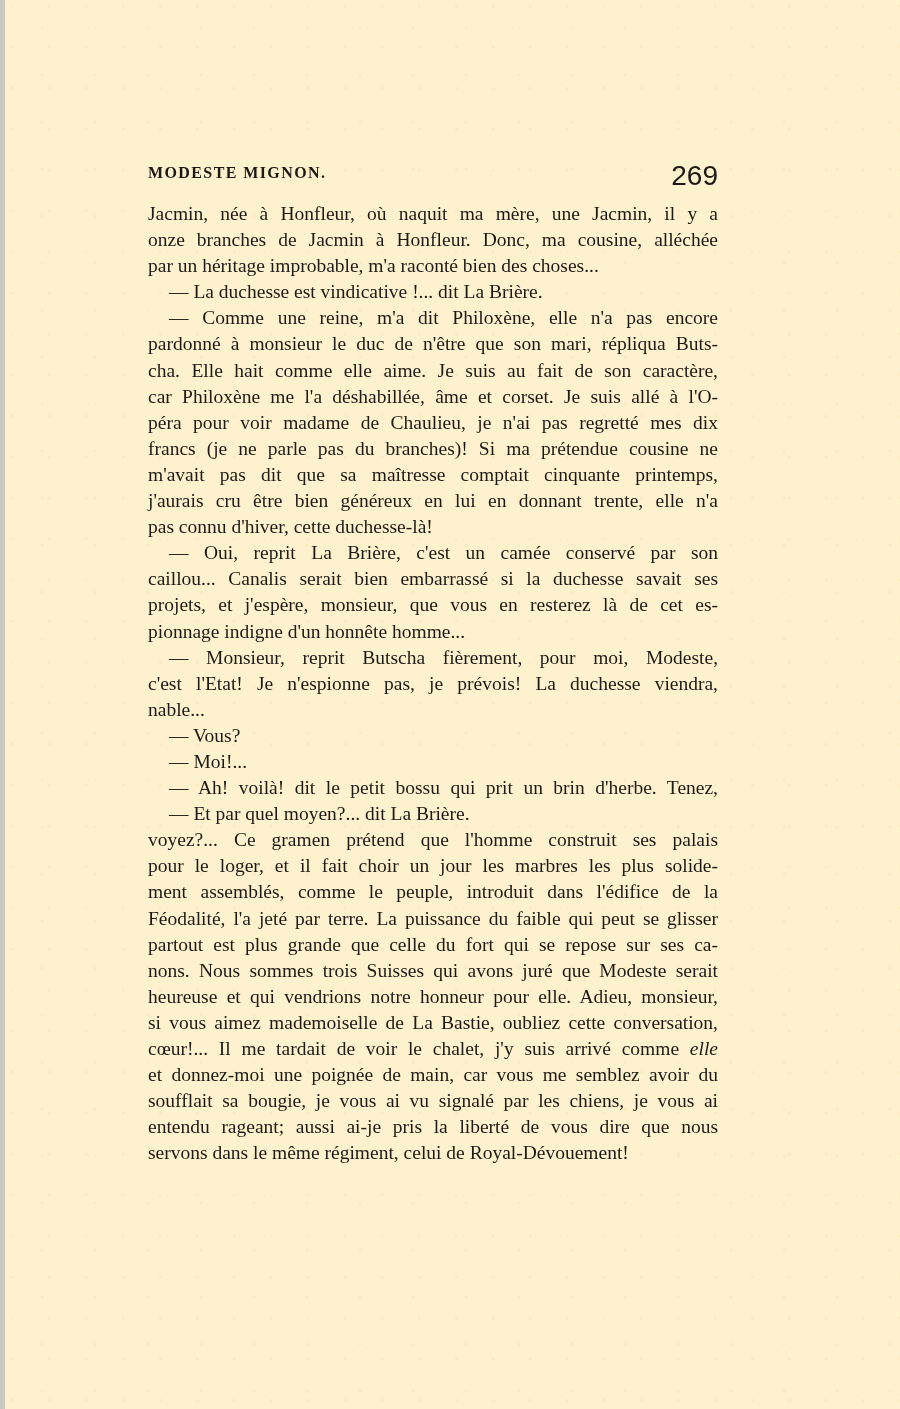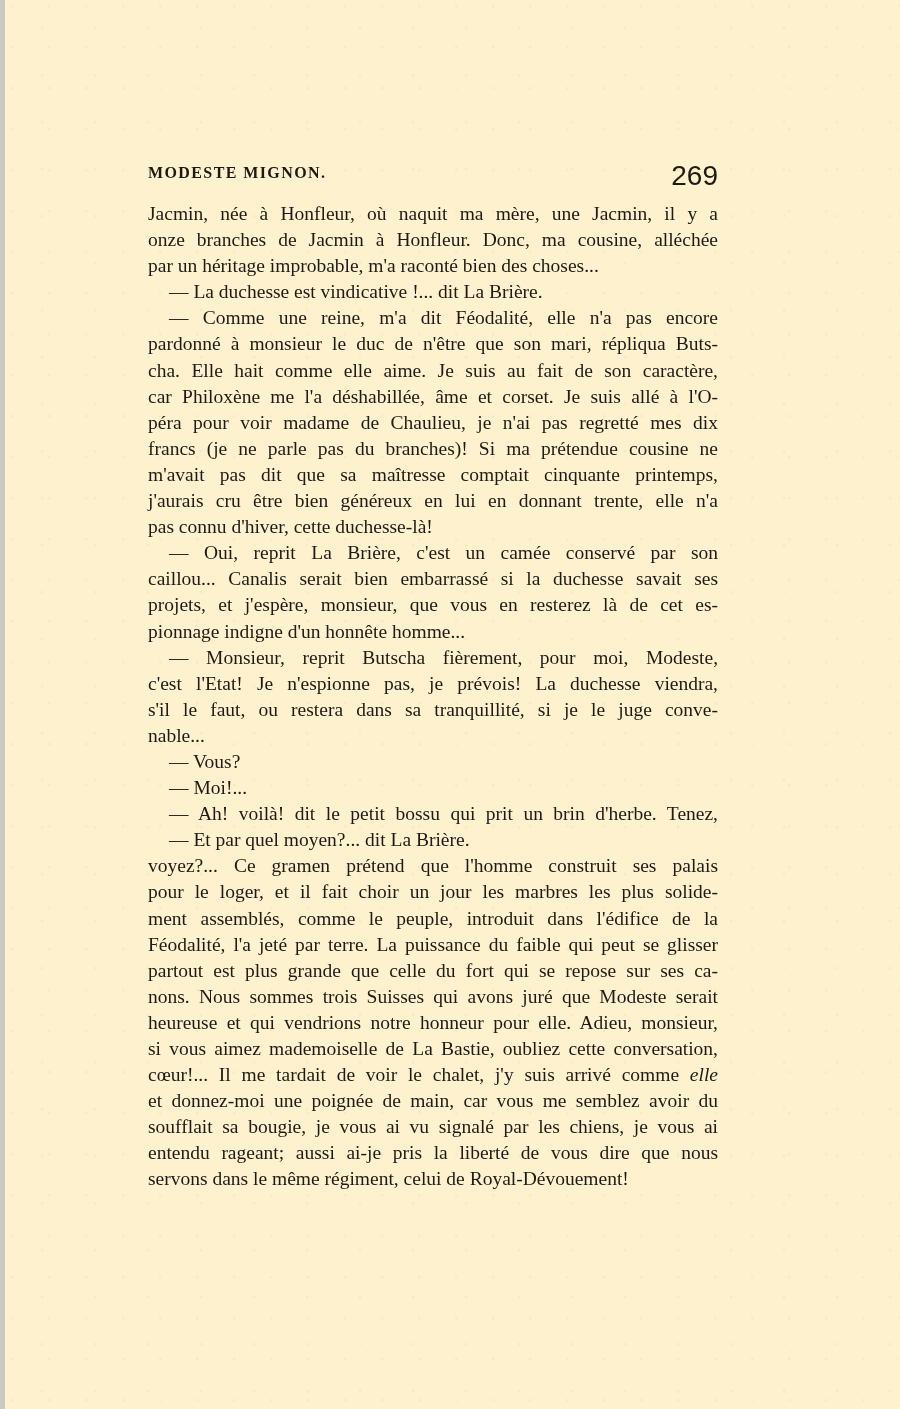--- a/index.html
+++ b/index.html
@@ -94,36 +94,35 @@
   <div class="running-head">
     <span class="running-title">MODESTE MIGNON.</span>
     <span class="page-number">269</span>
   </div>
 
   <div class="body-text" id="body-text">
       <span class="line"><span>Jacmin, née à Honfleur, où naquit ma mère, une Jacmin, il y a</span></span>
       <span class="line"><span>onze branches de Jacmin à Honfleur. Donc, ma cousine, alléchée</span></span>
       <span class="line last"><span>par un héritage improbable, m'a raconté bien des choses...</span></span>
       <span class="line indent last"><span>— La duchesse est vindicative !... dit La Brière.</span></span>
-      <span class="line indent"><span>— Comme une reine, m'a dit Féodalité, elle n'a pas encore</span></span>
+      <span class="line indent"><span>— Comme une reine, m'a dit Philoxène, elle n'a pas encore</span></span>
       <span class="line"><span>pardonné à monsieur le duc de n'être que son mari, répliqua Buts-</span></span>
       <span class="line"><span>cha. Elle hait comme elle aime. Je suis au fait de son caractère,</span></span>
       <span class="line"><span>car Philoxène me l'a déshabillée, âme et corset. Je suis allé à l'O-</span></span>
       <span class="line"><span>péra pour voir madame de Chaulieu, je n'ai pas regretté mes dix</span></span>
       <span class="line"><span>francs (je ne parle pas du branches)! Si ma prétendue cousine ne</span></span>
       <span class="line"><span>m'avait pas dit que sa maîtresse comptait cinquante printemps,</span></span>
       <span class="line"><span>j'aurais cru être bien généreux en lui en donnant trente, elle n'a</span></span>
       <span class="line last"><span>pas connu d'hiver, cette duchesse-là!</span></span>
       <span class="line indent"><span>— Oui, reprit La Brière, c'est un camée conservé par son</span></span>
       <span class="line"><span>caillou... Canalis serait bien embarrassé si la duchesse savait ses</span></span>
       <span class="line"><span>projets, et j'espère, monsieur, que vous en resterez là de cet es-</span></span>
       <span class="line last"><span>pionnage indigne d'un honnête homme...</span></span>
       <span class="line indent"><span>— Monsieur, reprit Butscha fièrement, pour moi, Modeste,</span></span>
       <span class="line"><span>c'est l'Etat! Je n'espionne pas, je prévois! La duchesse viendra,</span></span>
-      <span class="line"><span>s'il le faut, ou restera dans sa tranquillité, si je le juge conve-</span></span>
       <span class="line last"><span>nable...</span></span>
       <span class="line indent last"><span>— Vous?</span></span>
       <span class="line indent last"><span>— Moi!...</span></span>
       <span class="line indent"><span>— Ah! voilà! dit le petit bossu qui prit un brin d'herbe. Tenez,</span></span>
       <span class="line indent last"><span>— Et par quel moyen?... dit La Brière.</span></span>
       <span class="line"><span>voyez?... Ce gramen prétend que l'homme construit ses palais</span></span>
       <span class="line"><span>pour le loger, et il fait choir un jour les marbres les plus solide-</span></span>
       <span class="line"><span>ment assemblés, comme le peuple, introduit dans l'édifice de la</span></span>
       <span class="line"><span>Féodalité, l'a jeté par terre. La puissance du faible qui peut se glisser</span></span>
       <span class="line"><span>partout est plus grande que celle du fort qui se repose sur ses ca-</span></span>

